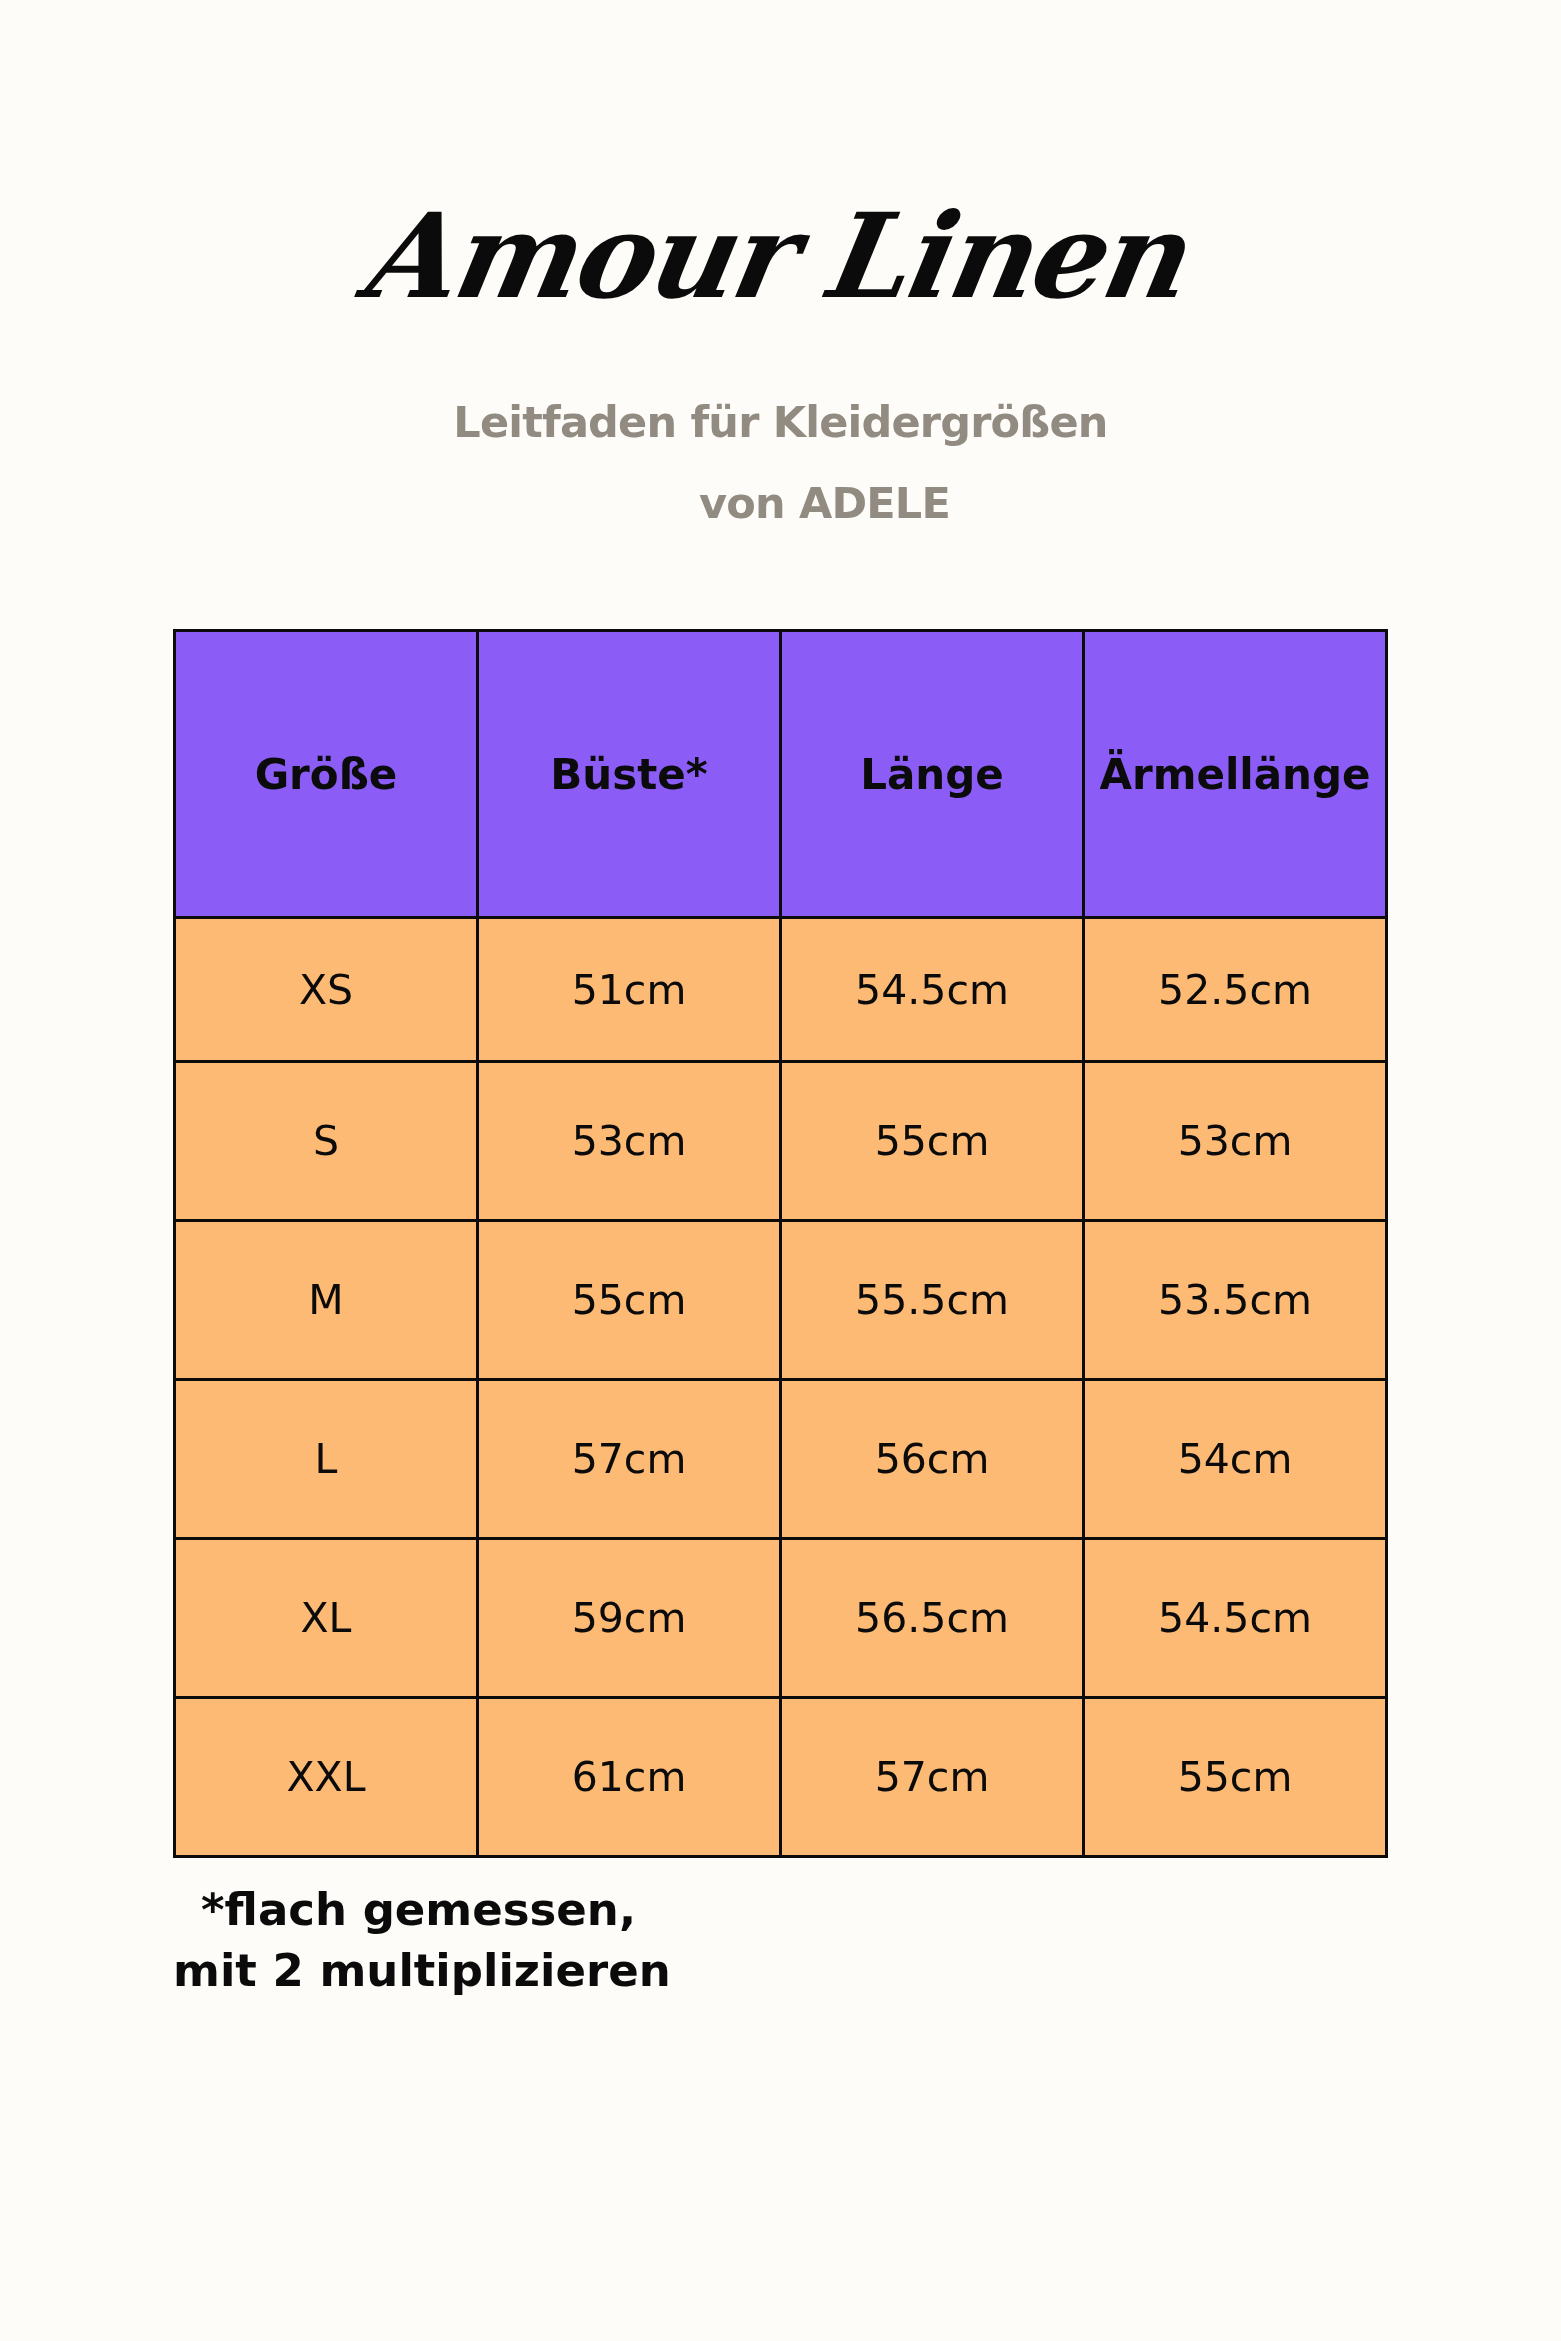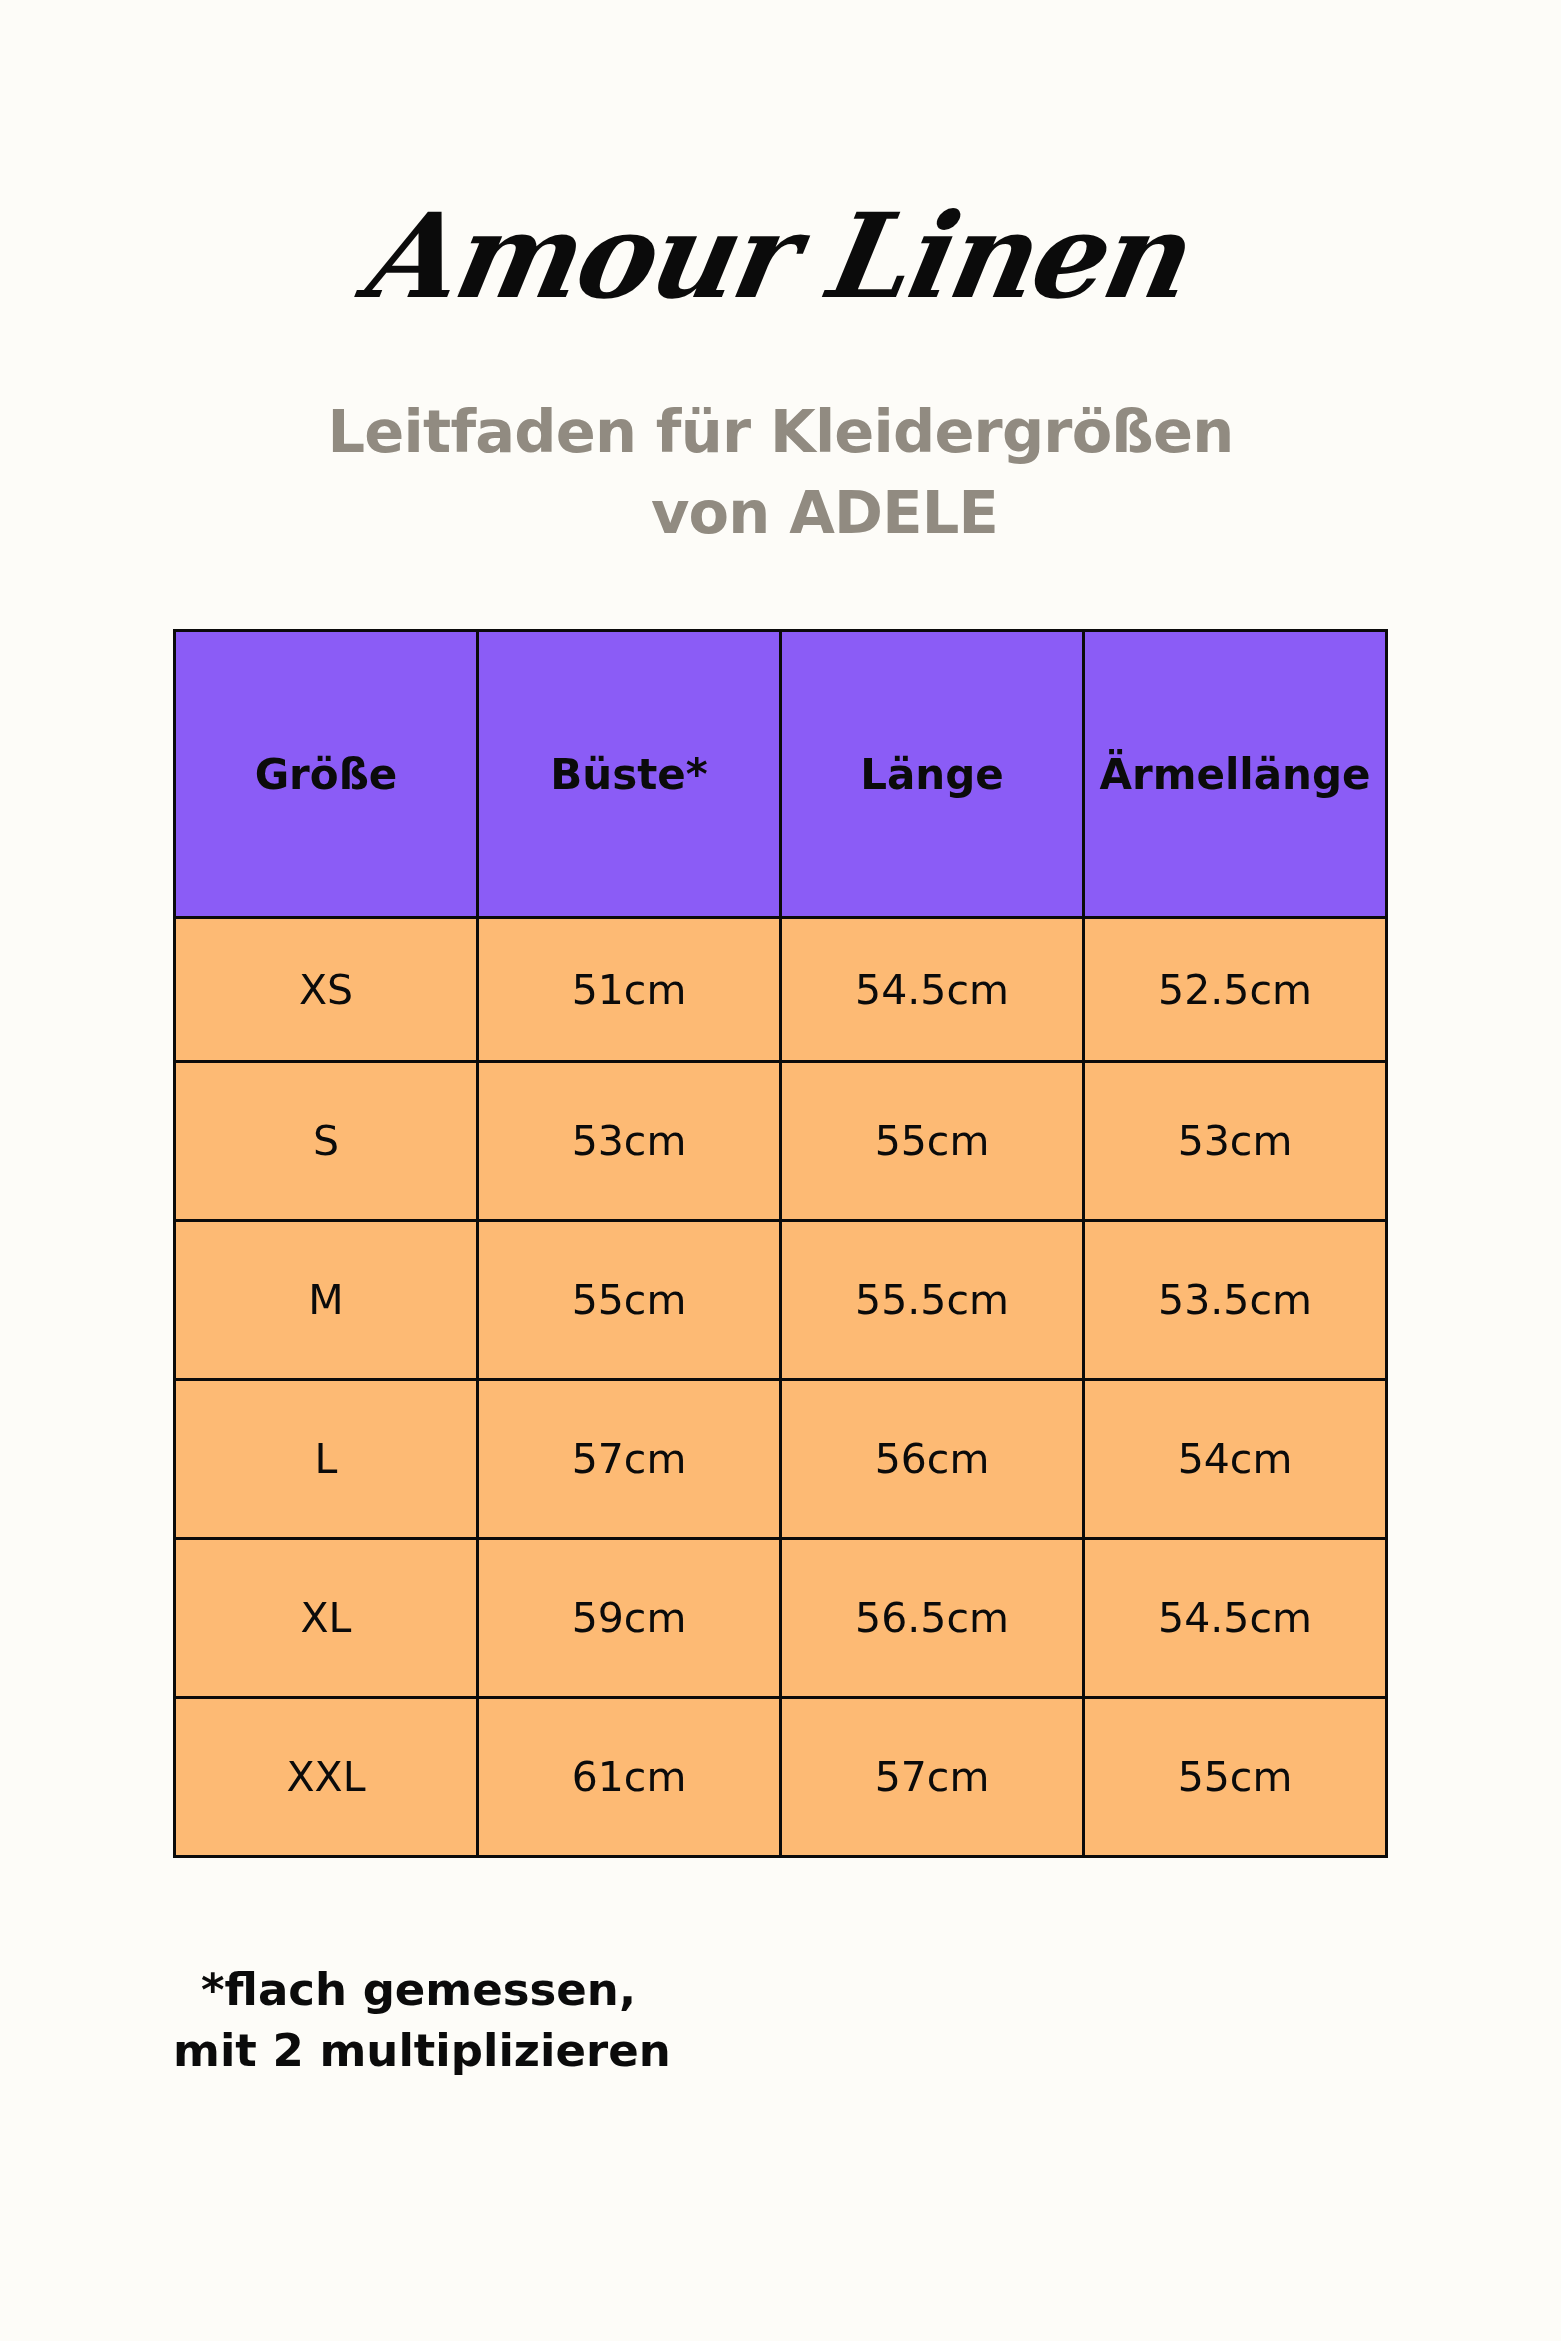--- a/index.html
+++ b/index.html
@@ -16,21 +16,21 @@
     font-family: "DejaVu Serif", "Liberation Serif", serif;
     font-style: italic;
     font-size: 117px;
     font-weight: bold;
     letter-spacing: -3.1px;
     color: #0b0b0b;
     transform: skewX(-12deg);
   }
   .subtitle {
     position: absolute; left: 0; width: 1561px; text-align: center;
-    color: #918b81; font-weight: bold; font-size: 59px;
+    color: #918b81; font-weight: bold; font-size: 43px;
     font-family: "DejaVu Sans", "Liberation Sans", sans-serif;
     letter-spacing: -0.8px;
   }
   .sub1 { top: 397px; }
   .sub2 { top: 478px; margin-left: 44px; }
   table.sizes {
     position: absolute; left: 173px; top: 629px;
     width: 1215px; border-collapse: collapse;
     table-layout: fixed;
   }
@@ -46,21 +46,21 @@
     font-size: 42px; font-weight: bold;
   }
   table.sizes td {
     background: #fdba74;
     height: 156px;
     font-size: 41px; font-weight: normal;
     font-family: "DejaVu Sans", "Liberation Sans", sans-serif;
   }
   table.sizes tr.first td { height: 141px; }
   .footnote {
-    position: absolute; left: 173px; top: 1959px;
+    position: absolute; left: 173px; top: 1879px;
     font-size: 45px; font-weight: bold; color: #0b0b0b;
     line-height: 61px;
   }
   .footnote .l1 { padding-left: 28px; display: block; }
   .footnote .l2 { display: block; }
 </style>
 </head>
 <body>
 
 <div class="logo">Amour Linen</div>

